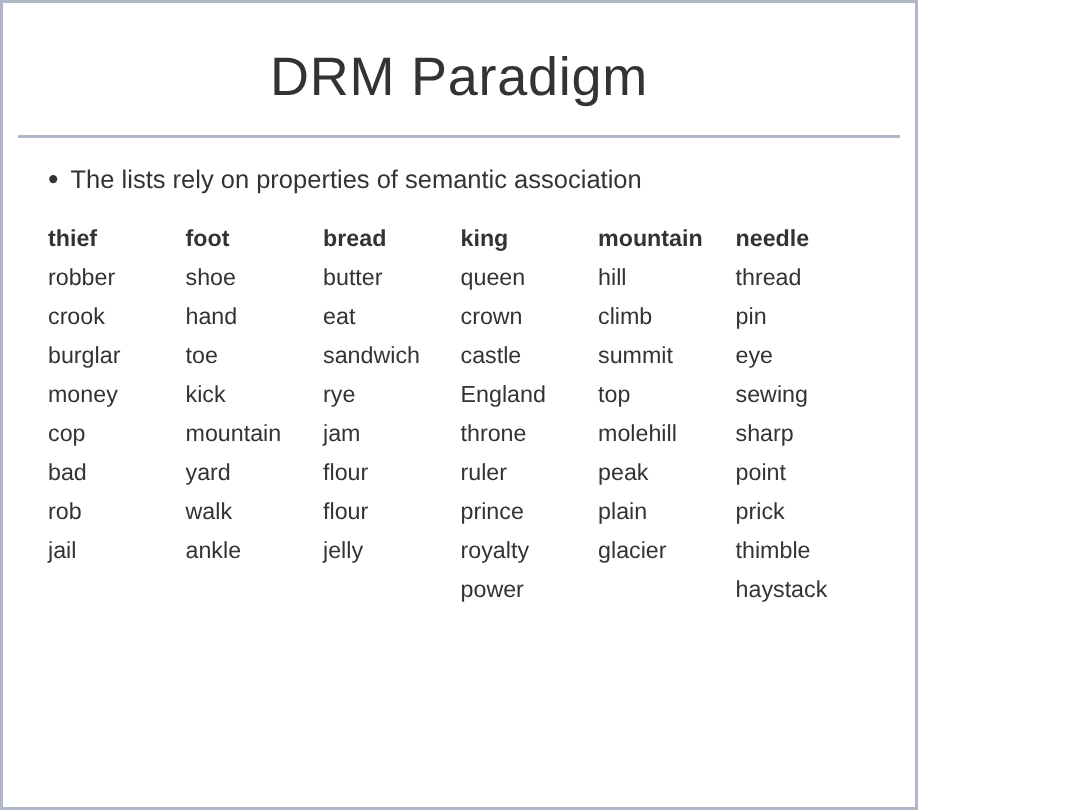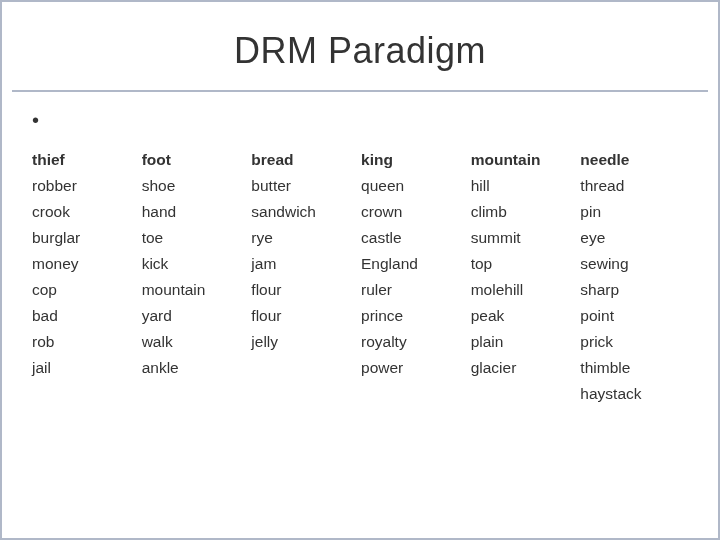--- a/index.html
+++ b/index.html
@@ -6,21 +6,21 @@
 
     body {
       width: 720px;
       height: 540px;
       background: #ffffff;
       font-family: Arial, Helvetica, sans-serif;
       overflow: hidden;
     }
 
     .slide {
-      width: 720px;
+      width: 612px;
       height: 540px;
       background: #ffffff;
       border: 2px solid #b0b8c8;
       display: flex;
       flex-direction: column;
       padding: 0;
     }
 
     .title-bar {
       padding: 28px 40px 18px 40px;
@@ -89,20 +89,21 @@
 <body>
 
 <div class="slide">
   <div class="title-bar">
     <h1>DRM Paradigm</h1>
   </div>
   <div class="divider"></div>
   <div class="content">
     <div class="bullet">
       <span class="bullet-dot">•</span>
+      <span>The lists rely on properties of semantic association</span>
     </div>
     <div class="word-lists" id="word-lists-container">
     <div class="word-column">
           <div class="word-item header">thief</div>
           <div class="word-item">robber</div>
           <div class="word-item">crook</div>
           <div class="word-item">burglar</div>
           <div class="word-item">money</div>
           <div class="word-item">cop</div>
           <div class="word-item">bad</div>
@@ -116,33 +117,35 @@
           <div class="word-item">toe</div>
           <div class="word-item">kick</div>
           <div class="word-item">mountain</div>
           <div class="word-item">yard</div>
           <div class="word-item">walk</div>
           <div class="word-item">ankle</div>
         </div>
         <div class="word-column">
           <div class="word-item header">bread</div>
           <div class="word-item">butter</div>
+          <div class="word-item">eat</div>
           <div class="word-item">sandwich</div>
           <div class="word-item">rye</div>
           <div class="word-item">jam</div>
           <div class="word-item">flour</div>
           <div class="word-item">flour</div>
           <div class="word-item">jelly</div>
         </div>
         <div class="word-column">
           <div class="word-item header">king</div>
           <div class="word-item">queen</div>
           <div class="word-item">crown</div>
           <div class="word-item">castle</div>
           <div class="word-item">England</div>
+          <div class="word-item">throne</div>
           <div class="word-item">ruler</div>
           <div class="word-item">prince</div>
           <div class="word-item">royalty</div>
           <div class="word-item">power</div>
         </div>
         <div class="word-column">
           <div class="word-item header">mountain</div>
           <div class="word-item">hill</div>
           <div class="word-item">climb</div>
           <div class="word-item">summit</div>

